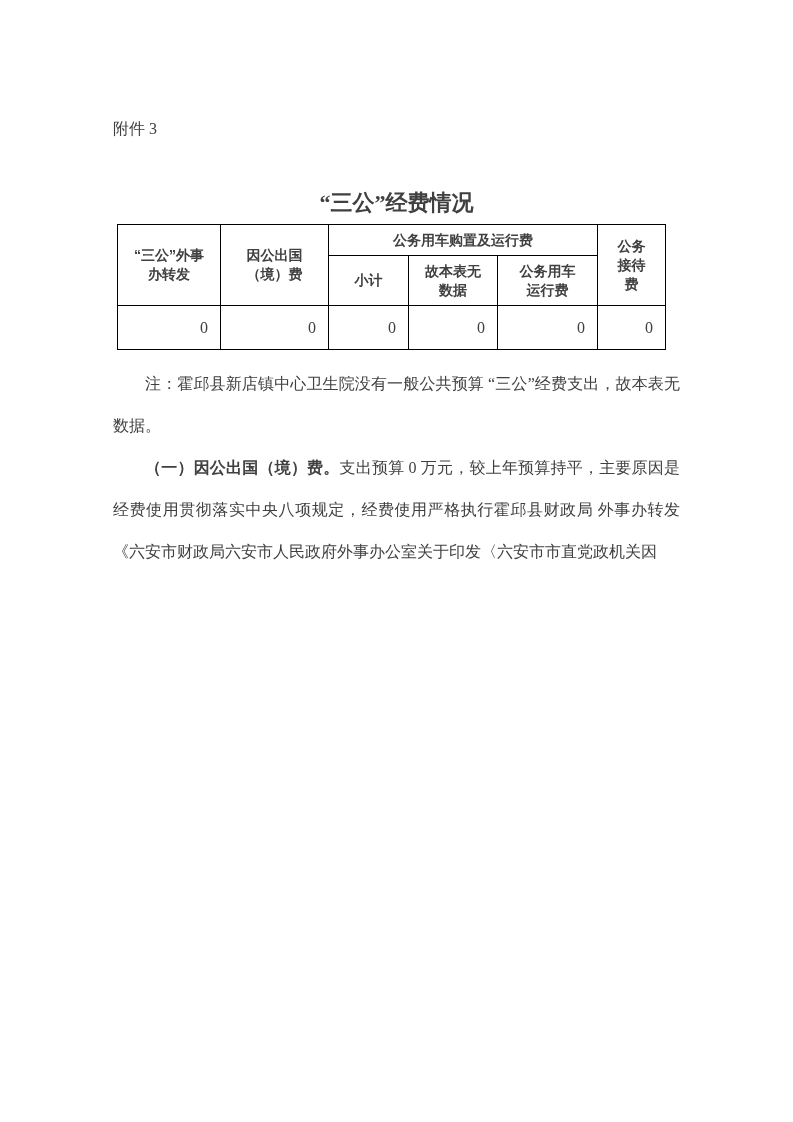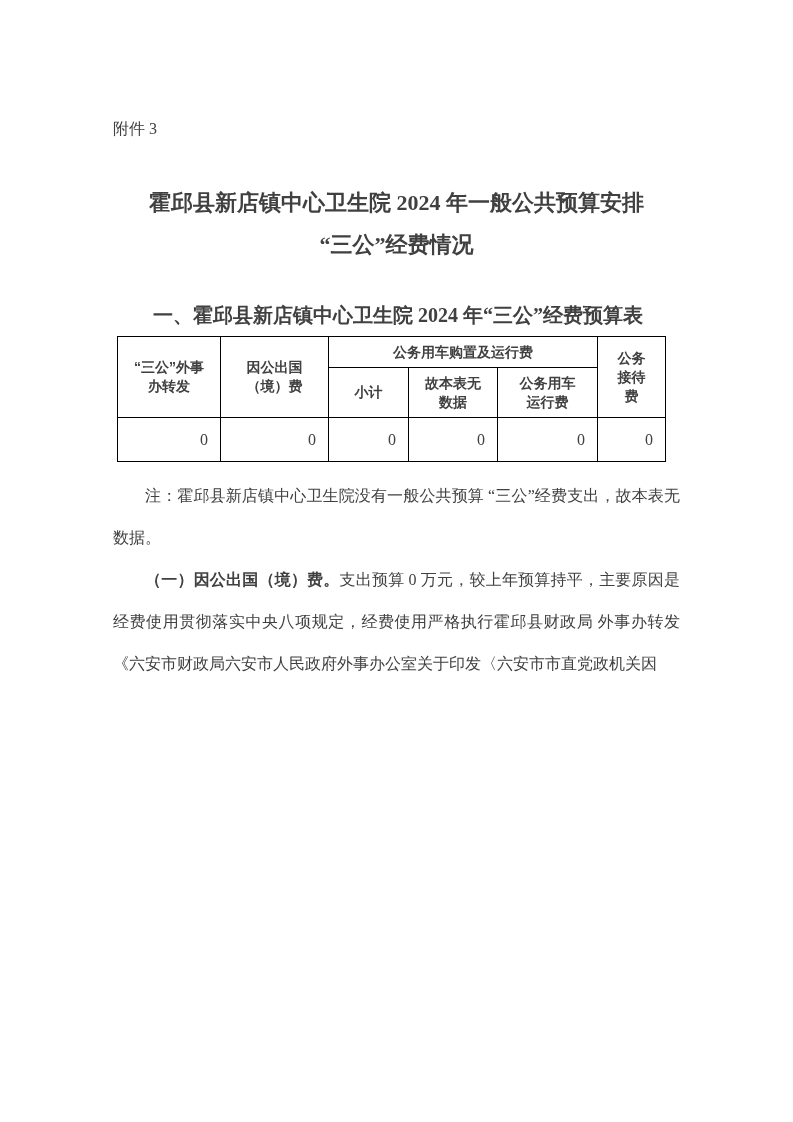--- a/index.html
+++ b/index.html
@@ -96,25 +96,23 @@
   }
 </style>
 </head>
 <body>
 
 <div class="page">
 
   <div class="attachment">附件 3</div>
 
   <div class="doc-title">
-    <div>霍邱县新店镇中心卫生院 2024 年一般公共预算安排</div>
     <div>“三公”经费情况</div>
   </div>
 
-  <div class="sec1-heading">一、霍邱县新店镇中心卫生院 2024 年“三公”经费预算表</div>
 
 
   <table class="budget">
     <colgroup>
       <col style="width:103px">
       <col style="width:108px">
       <col style="width:80px">
       <col style="width:89px">
       <col style="width:100px">
       <col style="width:68px">

